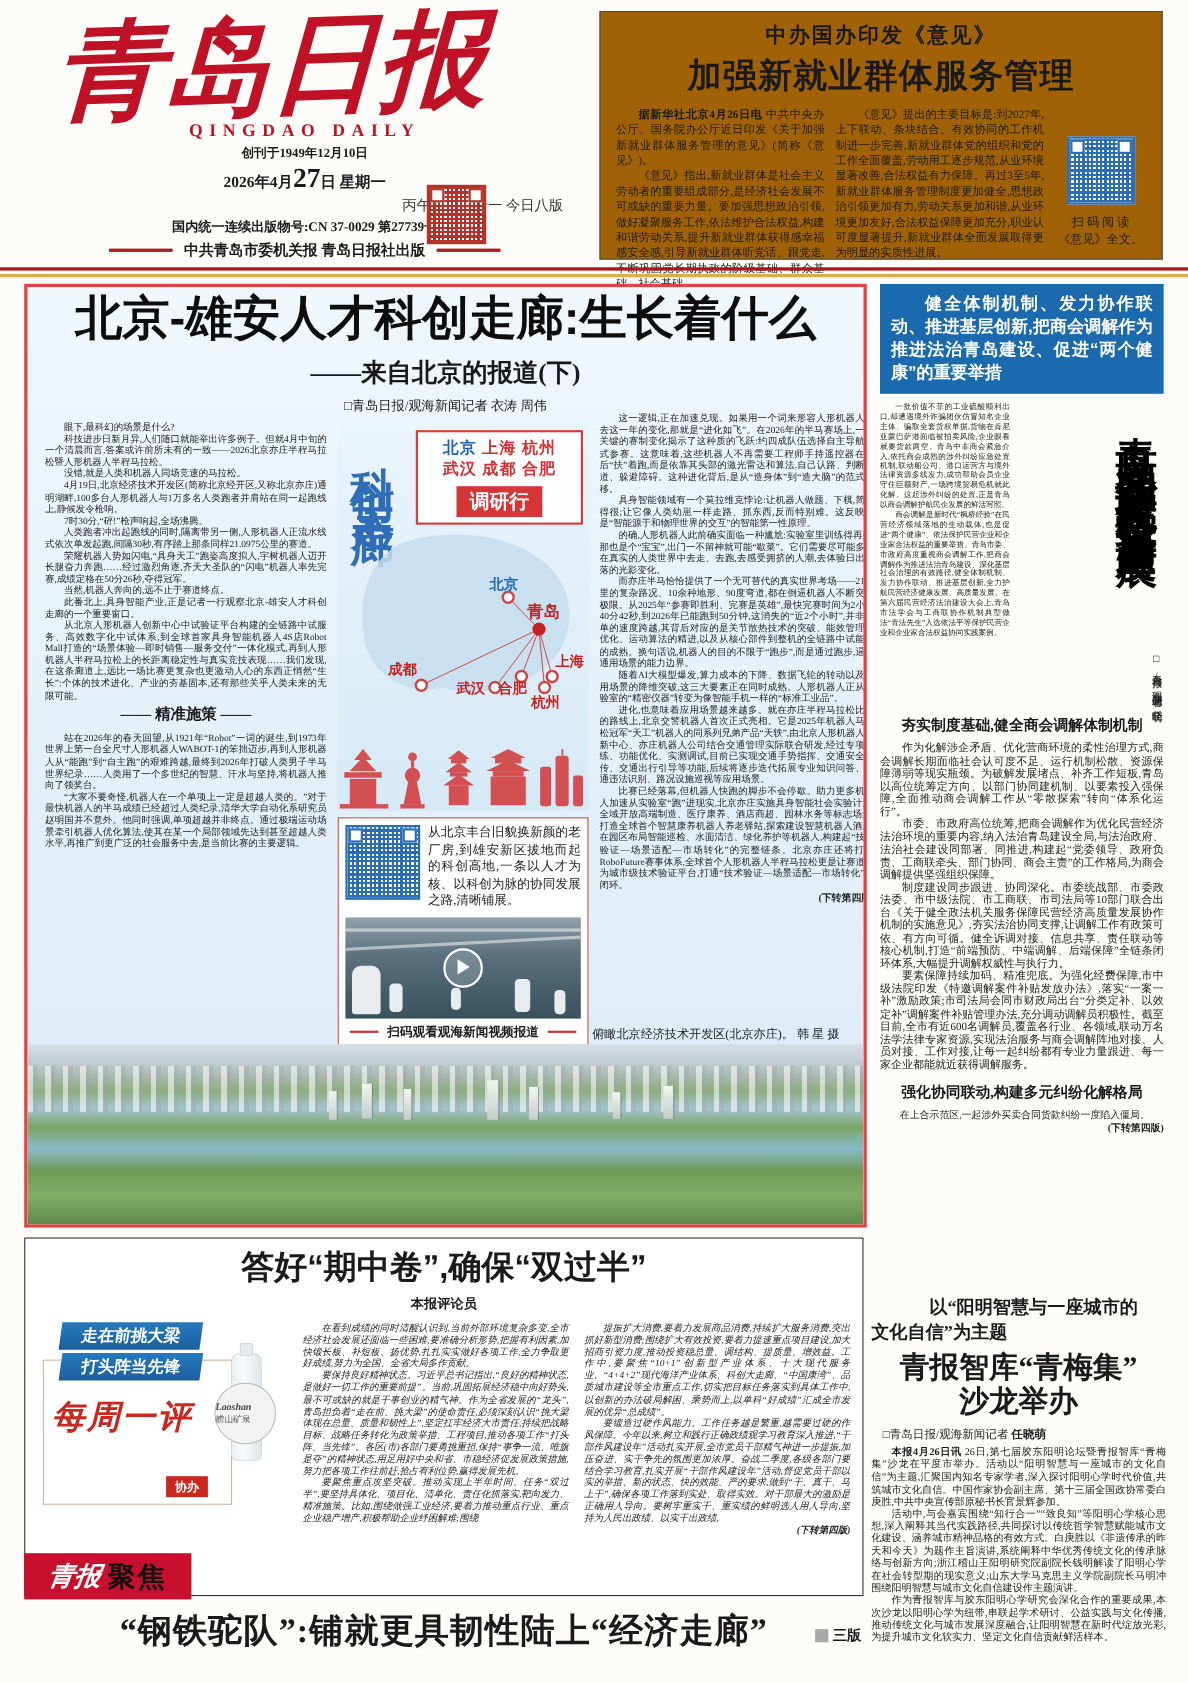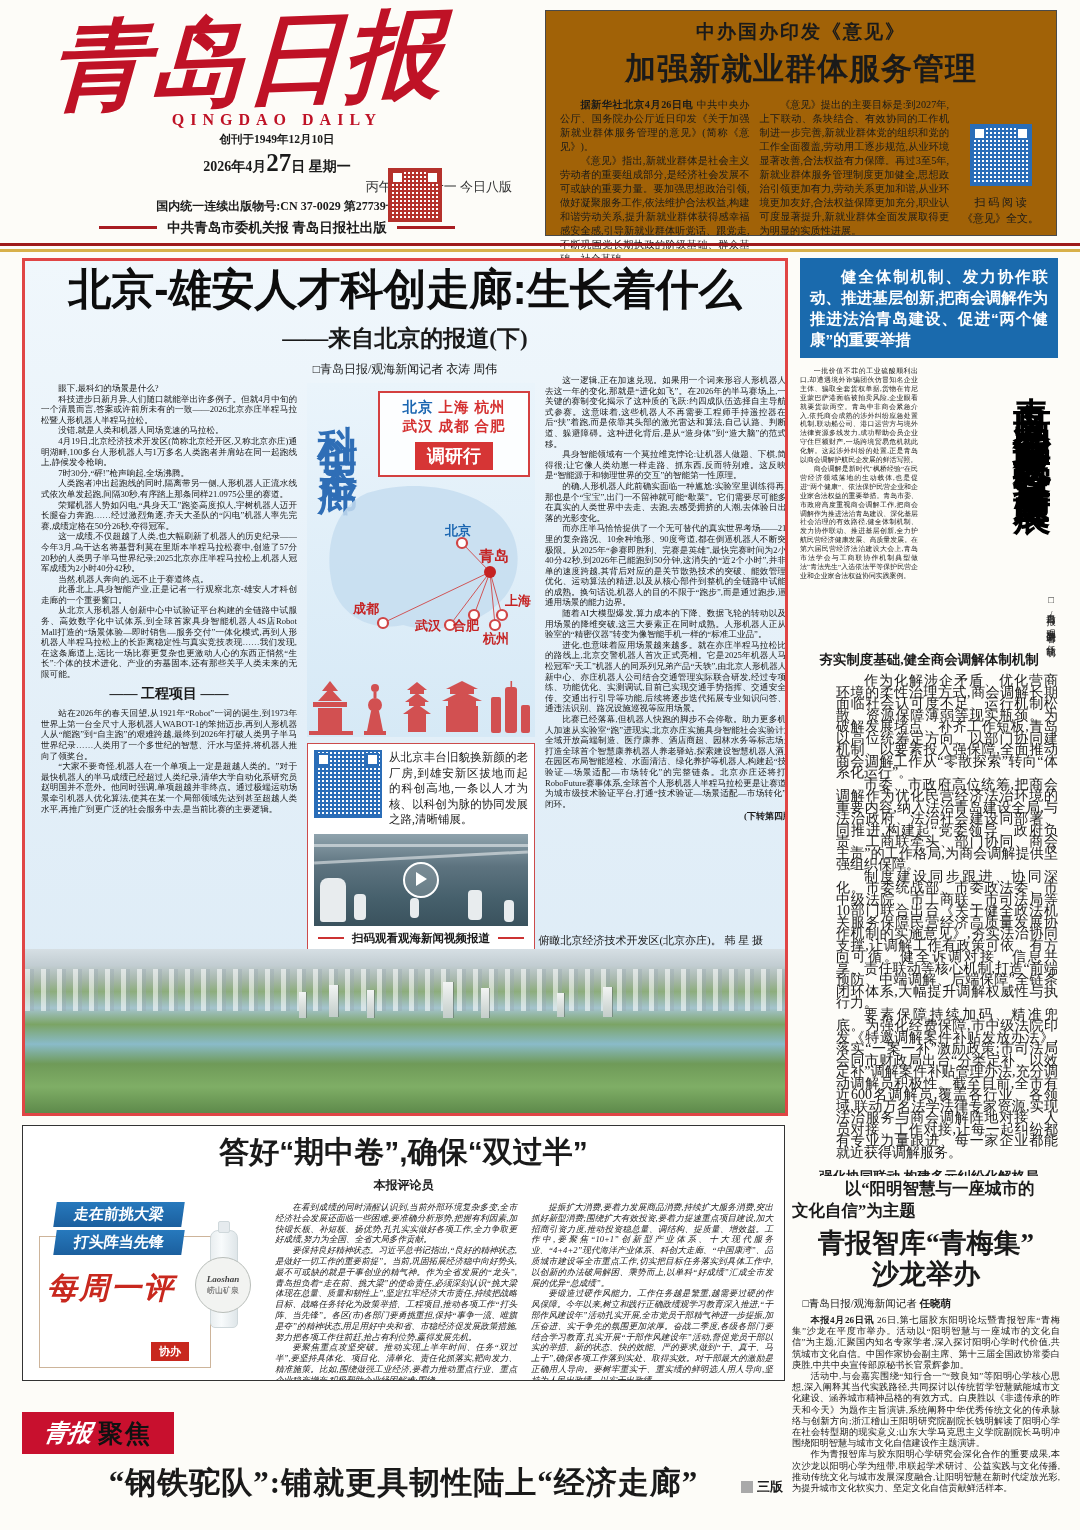--- a/index.html
+++ b/index.html
@@ -104,52 +104,52 @@
   .hl-box{background:#1a6aad;color:#fff;font-weight:700;font-size:15.5px;line-height:21px;
       padding:8px 10px;text-align:justify;font-family:"Liberation Sans",sans-serif;}
   .hl-box p{margin:0;text-indent:2em;}
   .ra-top{display:flex;gap:8px;margin-top:9px;}
   .ra-textcol{width:118px;font-size:6.9px;line-height:8.9px;text-align:justify;}
   .ra-textcol p{margin:0;text-indent:2em;}
   .ra-vert{writing-mode:vertical-rl;text-orientation:upright;display:flex;flex:1;}
   .ra-vert .vh{font-size:38px;font-weight:900;line-height:52px;letter-spacing:6px;color:#000;}
   .ra-vert .vbyline{font-size:9.5px;line-height:15px;padding-top:120px;letter-spacing:1px;color:#222;}
   .ra-sub{text-align:center;font-weight:700;font-size:13.5px;margin:10px 0 6px;}
-  .ra-body{font-size:14px;line-height:11.5px;text-align:justify;margin-left:36px;}
+  .ra-body{font-size:10px;line-height:11.5px;text-align:justify;}
   .ra-body p{margin:0;text-indent:2em;}
   .ra-last{font-size:9px;line-height:11.5px;margin-top:0;}
   .ra-last .lead{text-indent:2em;display:inline-block;}
   .jump-r{float:right;font-weight:700;}
 
   
   .qingmei{position:absolute;left:792px;top:1178px;width:268px;height:350px;overflow:hidden;}
   .qm-kicker{font-size:16.5px;font-weight:700;line-height:22px;text-align:left;}
   .qm-kicker .ind{display:inline-block;width:3.2em;}
   .qm-headline{text-align:center;font-weight:900;font-size:27px;line-height:31px;margin-top:6px;}
   .qm-byline{font-size:10.5px;margin-top:7px;text-indent:1em;}
   .qm-byline b{font-weight:700;}
   .qm-body{font-size:9.2px;line-height:11.2px;text-align:justify;margin-top:4px;}
   .qm-body p{margin:0;text-indent:2em;}
   .qm-body .dl{font-weight:700;}
 
   
-  .editorial{position:absolute;left:22px;top:1125px;width:763px;height:256px;box-sizing:border-box;
+  .editorial{position:absolute;left:22px;top:1125px;width:763px;height:326px;box-sizing:border-box;
       border:1px solid #333;background:#fff;padding:6px 10px;overflow:hidden;}
   .ed-headline{text-align:center;font-size:30px;font-weight:900;font-family:"Liberation Sans",sans-serif;}
   .ed-byline{text-align:center;font-size:12px;font-weight:700;margin-top:4px;}
   .ed-row{display:flex;gap:14px;margin-top:8px;}
   .ed-graphic{position:relative;width:228px;height:178px;flex:0 0 auto;}
   .ed-frame{position:absolute;left:6px;top:34px;width:170px;height:130px;border:1px solid #cdb49a;}
   .badge{position:absolute;left:22px;top:0px;width:128px;}
   .badge div{background:linear-gradient(180deg,#2779bd,#1b5f9e);color:#fff;font-weight:900;font-size:15px;
       text-align:center;padding:3px 0;transform:skewX(-8deg);margin-bottom:3px;font-family:"Liberation Sans",sans-serif;}
   .weekly{position:absolute;left:14px;top:66px;font-size:30px;font-weight:900;color:#c8281e;
       font-style:italic;letter-spacing:2px;}
   .coop{position:absolute;left:118px;top:140px;background:#c8281e;color:#fff;font-size:11px;font-weight:700;padding:2px 8px;}
-  .bottle-area{position:absolute;right:6px;top:28px;width:62px;text-align:center;}
+  .bottle-area{position:absolute;right:6px;top:28px;width:62px;text-align:left;}
   .bottle{margin:0 auto;width:26px;height:96px;background:linear-gradient(90deg,#e9eef0,#f8fbfc 40%,#dfe6e9);
       border-radius:8px 8px 5px 5px;position:relative;border:1px solid #cfd8db;}
   .bottle::before{content:'';position:absolute;left:7px;top:-10px;width:10px;height:10px;background:#e6ebee;border:1px solid #cfd8db;border-radius:2px;}
   .b-logo{position:absolute;left:-16px;top:26px;width:54px;height:54px;border-radius:50%;background:#f2f3f1;
       border:1px solid #b9beba;font-size:8px;line-height:1.3;display:flex;flex-direction:column;justify-content:center;color:#555;}
   .b-logo .en{font-style:italic;font-weight:700;font-size:9px;color:#444;}
   .ed-col{width:242px;font-size:8.6px;line-height:10.8px;text-align:justify;font-style:italic;}
   .ed-col p{margin:0;text-indent:2em;}
 
   
@@ -217,26 +217,25 @@
 
     <div class="ms-col ms-col1">
       <div>
           <p>眼下,最科幻的场景是什么?</p>
           <p>科技进步日新月异,人们随口就能举出许多例子。但就4月中旬的一个清晨而言,答案或许前所未有的一致——2026北京亦庄半程马拉松暨人形机器人半程马拉松。</p>
           <p>没错,就是人类和机器人同场竞速的马拉松。</p>
           <p>4月19日,北京经济技术开发区(简称北京经开区,又称北京亦庄)通明湖畔,100多台人形机器人与1万多名人类跑者并肩站在同一起跑线上,静候发令枪响。</p>
           <p>7时30分,“砰!”枪声响起,全场沸腾。</p>
           <p>人类跑者冲出起跑线的同时,隔离带另一侧,人形机器人正流水线式依次单发起跑,间隔30秒,有序踏上那条同样21.0975公里的赛道。</p>
           <p>荣耀机器人势如闪电,“具身天工”跑姿高度拟人,宇树机器人迈开长腿奋力奔跑……经过激烈角逐,齐天大圣队的“闪电”机器人率先完赛,成绩定格在50分26秒,夺得冠军。</p>
-          <p>这一成绩,不仅超越了人类,也大幅刷新了机器人的历史纪录——今年3月,乌干达名将基普利莫在里斯本半程马拉松赛中,创造了57分20秒的人类男子半马世界纪录;2025北京亦庄半程马拉松上,机器人冠军成绩为2小时40分42秒。</p>
           <p>当然,机器人奔向的,远不止于赛道终点。</p>
           <p>此番北上,具身智能产业,正是记者一行观察北京-雄安人才科创走廊的一个重要窗口。</p>
           <p>从北京人形机器人创新中心中试验证平台构建的全链路中试服务、高效数字化中试体系,到全球首家具身智能机器人4S店Robot Mall打造的“场景体验—即时销售—服务交付”一体化模式,再到人形机器人半程马拉松上的长距离稳定性与真实竞技表现……我们发现,在这条廊道上,远比一场比赛更复杂也更激动人心的东西正悄然“生长”:个体的技术进化、产业的夯基固本,还有那些关乎人类未来的无限可能。</p>
         </div>
-      <div class="ms-subhead">—— 工程项目 ——</div>
+      <div class="ms-subhead">—— 精准施策 ——</div>
       <div>
           <p>站在2026年的春天回望,从1921年“Robot”一词的诞生,到1973年世界上第一台全尺寸人形机器人WABOT-1的笨拙迈步,再到人形机器人从“能跑”到“自主跑”的艰难跨越,最终到2026年打破人类男子半马世界纪录……人类用了一个多世纪的智慧、汗水与坚持,将机器人推向了领奖台。</p>
           <p>“大家不要奇怪,机器人在一个单项上一定是超越人类的。”对于最快机器人的半马成绩已经超过人类纪录,清华大学自动化系研究员赵明国并不意外。他同时强调,单项超越并非终点。通过极端运动场景牵引机器人优化算法,使其在某一个局部领域先达到甚至超越人类水平,再推广到更广泛的社会服务中去,是当前比赛的主要逻辑。</p>
         </div>
     </div>
 
     <div class="ms-mid">
       <div class="graphic-panel">
         <div class="g-vtitle">科创大走廊</div>
         <div class="g-cities">

